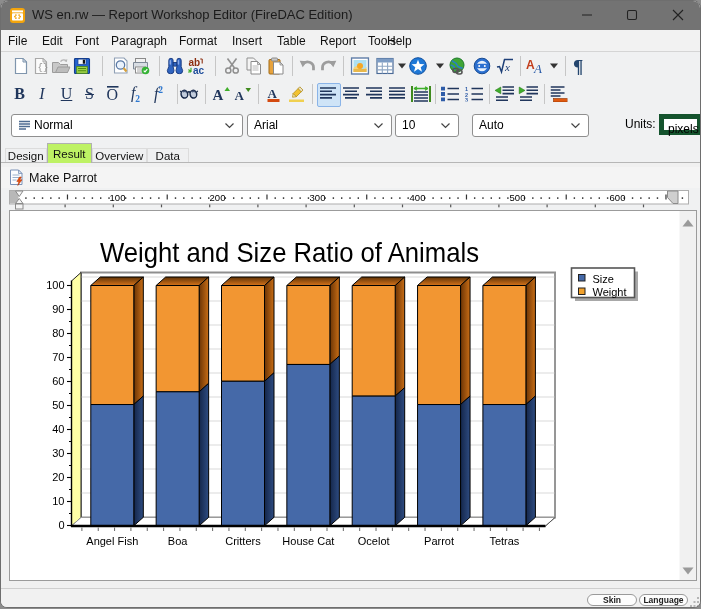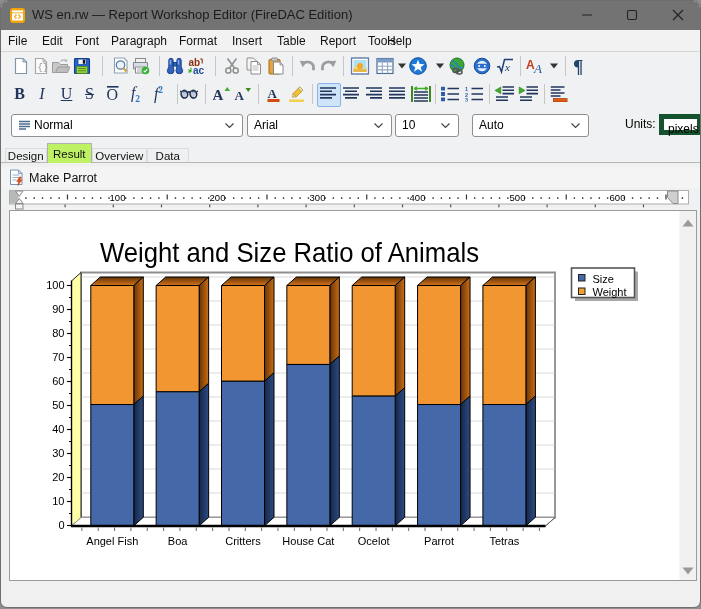--- a/index.html
+++ b/index.html
@@ -645,13 +645,27 @@
         <rect x="561.5" y="57" width="63" height="29.5" fill="#fff" stroke="#555" stroke-width="1.6"></rect>
         <rect x="568.5" y="63.5" width="6.5" height="6.5" fill="#4569a8" stroke="#222" stroke-width="1"></rect>
         <rect x="568.5" y="77" width="6.5" height="6.5" fill="#f0a02c" stroke="#222" stroke-width="1"></rect>
         <text x="582.5" y="71.5" font-size="11px" fill="#000">Size</text>
         <text x="582.5" y="85" font-size="11px" fill="#000">Weight</text>
         <rect x="669.5" y="0" width="16.5" height="369" fill="#f1f1f1"></rect>
         <path d="M672.5 15.5 L683.5 15.5 L678 8.5 Z" fill="#9a9a9a"></path>
         <path d="M672.5 356.5 L683.5 356.5 L678 363.5 Z" fill="#9a9a9a"></path>
       </svg>
   </div>
+  <div id="statusbar">
+    <div class="sbtn" style="left:586px;width:50px">Skin</div>
+    <div class="sbtn" style="left:638px;width:49px">Language</div>
+    <svg style="position:absolute;left:689px;top:8px" width="10" height="10" viewBox="0 0 10 10">
+      <g fill="#b5b5b5">
+          <rect x="7" y="0" width="2" height="2"></rect>
+          <rect x="7" y="4" width="2" height="2"></rect>
+          <rect x="7" y="8" width="2" height="2"></rect>
+          <rect x="3.5" y="4" width="2" height="2"></rect>
+          <rect x="3.5" y="8" width="2" height="2"></rect>
+          <rect x="0" y="8" width="2" height="2"></rect>
+        </g>
+    </svg>
+  </div>
 </div>
 
 </body></html>

